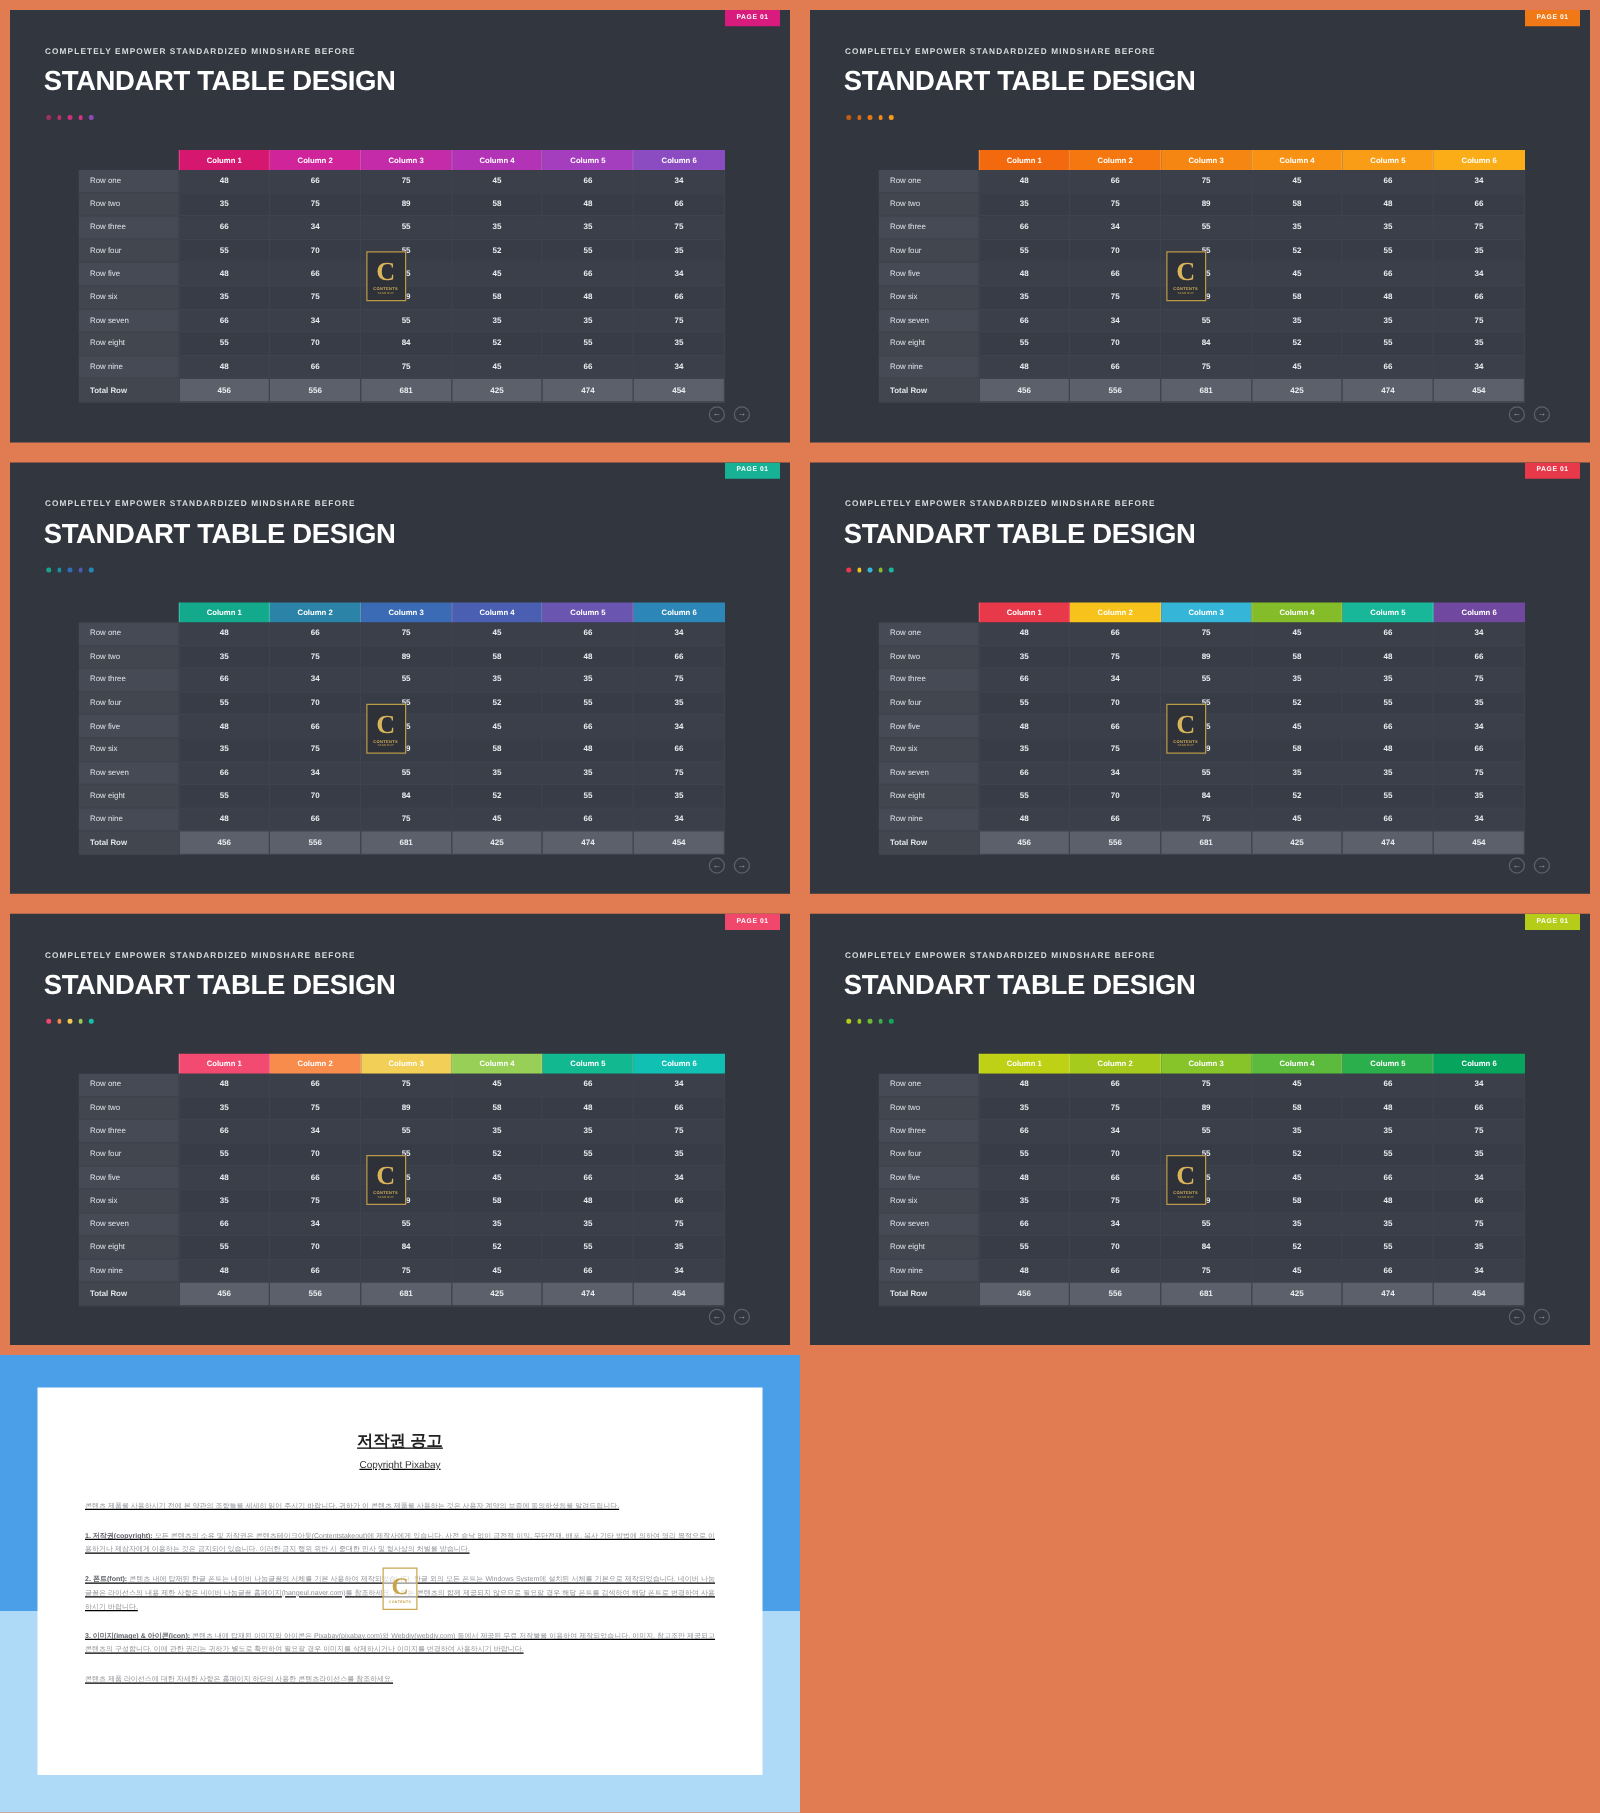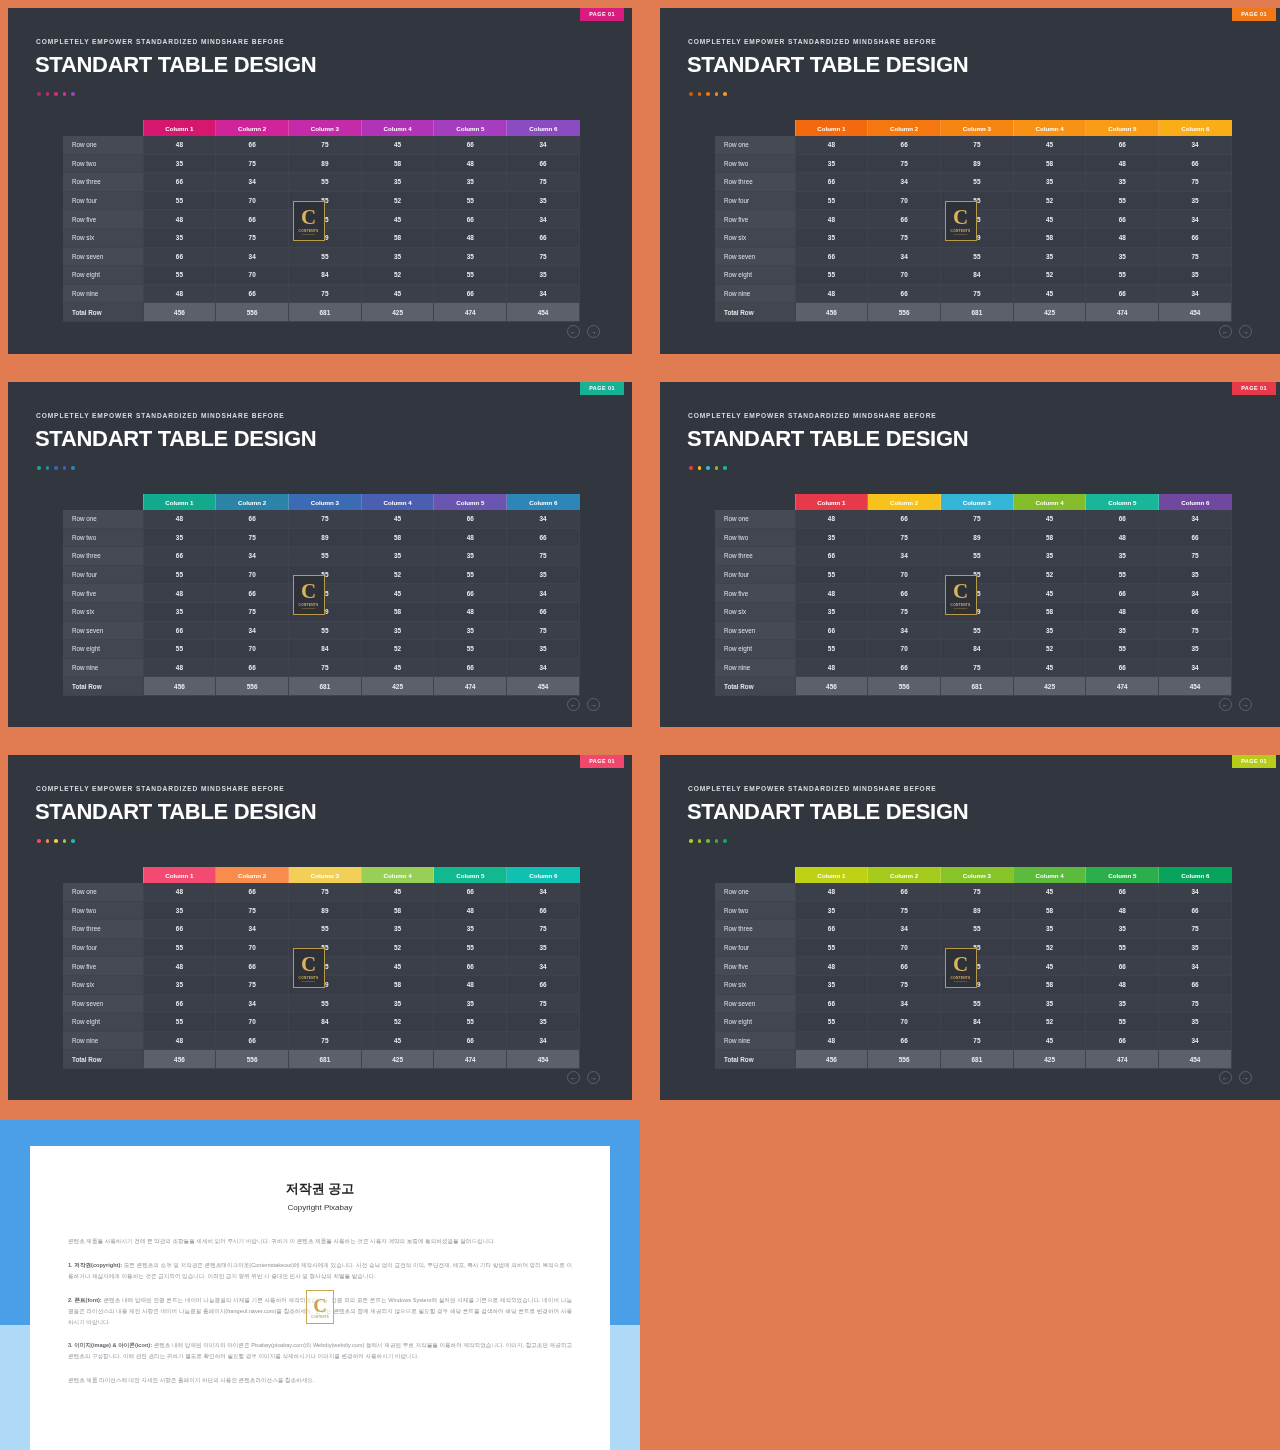--- a/index.html
+++ b/index.html
@@ -7,21 +7,21 @@
     width:1280px;height:1450px;
     background:#e07b52;
     font-family:"Liberation Sans", sans-serif;
     overflow:hidden;
   }
   .sheet{
     position:relative;width:1280px;height:1450px;
     display:grid;
     grid-template-columns:640px 640px;
     grid-template-rows:362px 361px 361px 366px;
-    gap:12px;
+    gap:0;
   }
   
   .cell{position:relative;box-sizing:border-box;padding:8px;}
   .slide{
     position:relative;width:100%;height:100%;
     background:#32363f;box-sizing:border-box;
     overflow:hidden;
   }
   .kicker{
     position:absolute;left:28px;top:30px;
@@ -94,21 +94,21 @@
   .wm-host{position:relative;}
   
   .copy-cell{padding:0;}
   .copy-outer{
     width:100%;height:100%;box-sizing:border-box;
     background:linear-gradient(180deg,#4a9fe8 0%,#4a9fe8 56%,#aed9f7 56%,#aed9f7 100%);
     padding:26px 30px 30px 30px;
   }
   .copy-doc{
     background:#fff;width:100%;height:100%;box-sizing:border-box;
-    padding:34px 38px;position:relative;overflow:hidden;
+    padding:34px 38px;position:relative;overflow:hidden;text-decoration:underline;
   }
   .copy-h1{text-align:center;font-size:13px;font-weight:700;color:#222;margin:0 0 5px;}
   .copy-h2{text-align:center;font-size:8px;color:#333;margin:0 0 24px;}
   .copy-p{
     font-size:5.6px;line-height:1.95;color:#8e9196;margin:0 0 13px;text-align:justify;
   }
   .copy-p b{color:#5f6268;}
   .copy-wm{
     position:absolute;left:50%;top:52%;transform:translate(-50%,-50%);
     width:26px;height:32px;border:1px solid #c9a84f;

